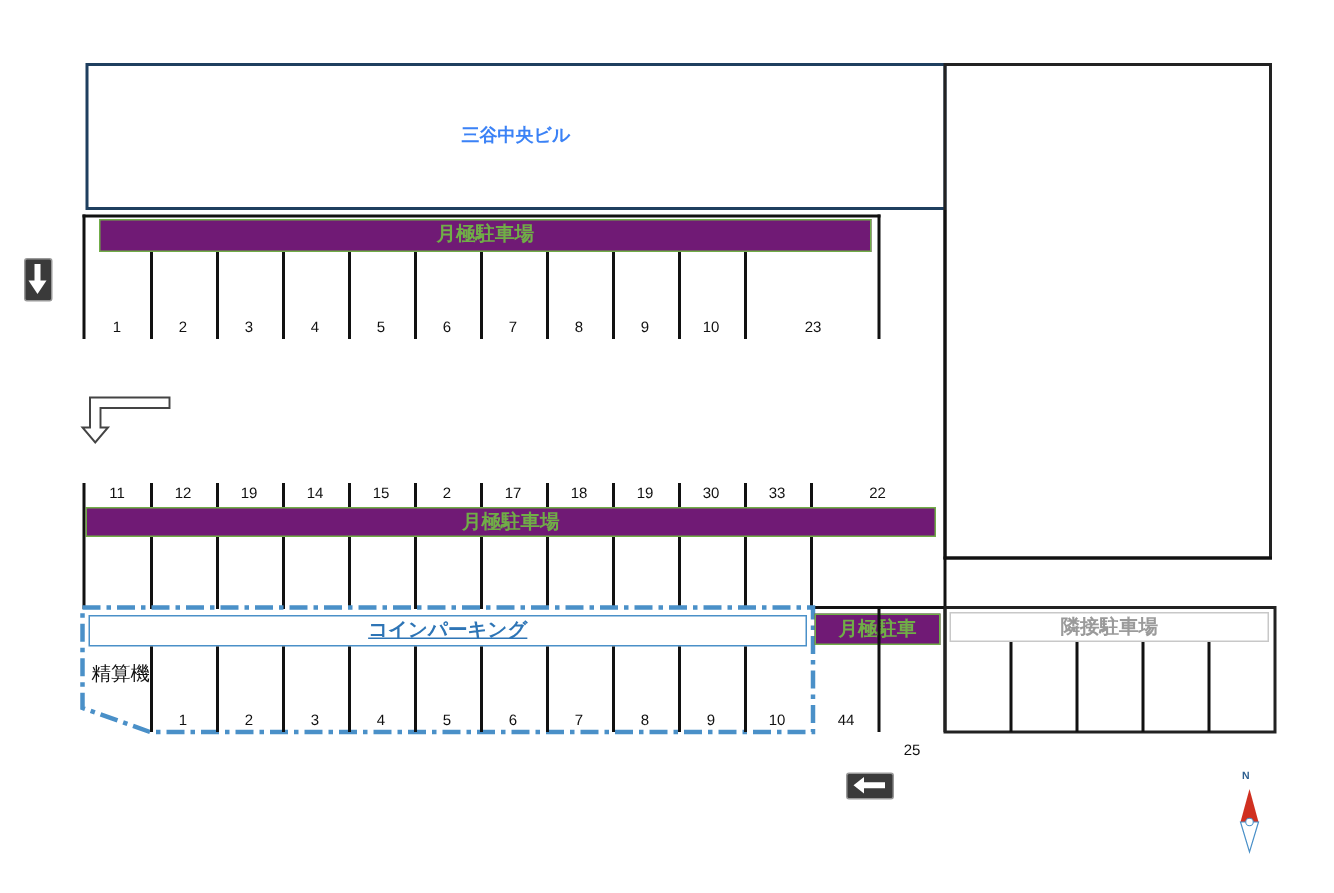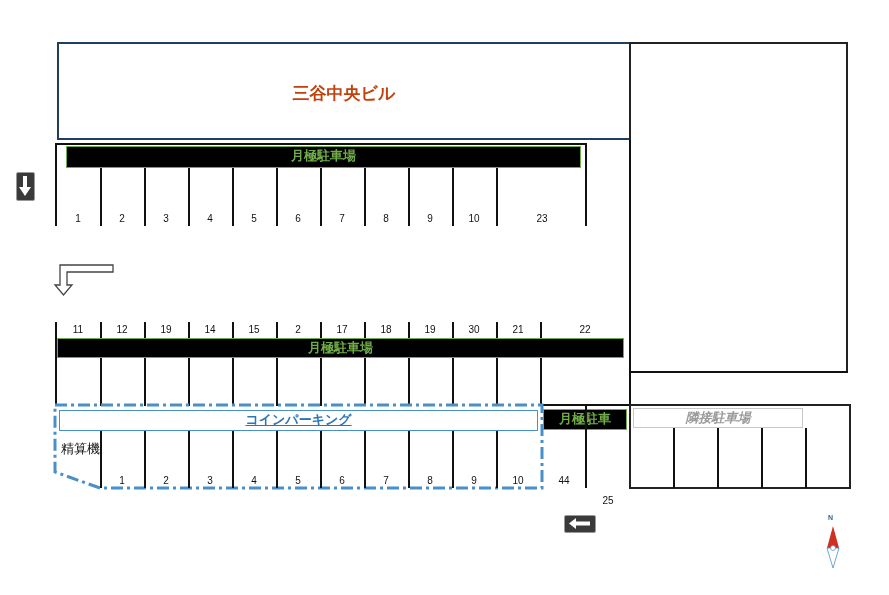--- a/index.html
+++ b/index.html
@@ -1,22 +1,22 @@
 <!DOCTYPE html>
 <html><head>
 <meta charset="utf-8">
 <style>
   html, body { margin:0; padding:0; background:#ffffff; }
   body { width:889px; height:595px; position:relative; overflow:hidden;
          font-family:"Liberation Sans","DejaVu Sans",sans-serif; }
   .abs { position:absolute; box-sizing:border-box; }
   .building { border:2px solid #1f3f5f; background:#fff; }
-  .bldg-title { font-weight:bold; font-size:17px; color:#c2410c; }
+  .bldg-title { font-weight:bold; font-size:12px; color:#3b82f6; }
   .blk { background:#111; }
-  .green-label { border:1.5px solid #70ad47; background:#000000; color:#70ad47;
+  .green-label { border:1.5px solid #70ad47; background:#701a75; color:#70ad47;
                  font-weight:bold; font-size:13px; text-align:center; line-height:18px; }
   .blue-label { border:1.5px solid #4a90c8; background:#fff; color:#2e75b6;
                 font-weight:bold; font-size:13px; text-align:center; line-height:18px; }
   .gray-label { border:1.5px solid #c8c8c8; background:#fff; color:#9a9a9a;
                 font-weight:bold; font-size:13px; text-align:center; line-height:18px; }
   .num { font-size:10px; color:#111; text-align:center; width:30px; }
   .sign { background:#3a3a3a; border:1.5px solid #999; border-radius:2px; }
   .machine { font-size:13px; color:#111; }
 </style>
 </head>
@@ -103,21 +103,21 @@
 <div class="abs num" style="left:63px;top:324px;">11</div>
 <div class="abs num" style="left:107px;top:324px;">12</div>
 <div class="abs num" style="left:151px;top:324px;">19</div>
 <div class="abs num" style="left:195px;top:324px;">14</div>
 <div class="abs num" style="left:239px;top:324px;">15</div>
 <div class="abs num" style="left:283px;top:324px;">2</div>
 <div class="abs num" style="left:327px;top:324px;">17</div>
 <div class="abs num" style="left:371px;top:324px;">18</div>
 <div class="abs num" style="left:415px;top:324px;">19</div>
 <div class="abs num" style="left:459px;top:324px;">30</div>
-<div class="abs num" style="left:503px;top:324px;">21</div>
+<div class="abs num" style="left:503px;top:324px;">33</div>
 <div class="abs num" style="left:570px;top:324px;">22</div>
 
 <div class="abs blk" style="left:541px;top:404px;width:309px;height:2px;"></div>
 
 <div class="abs blk" style="left:629px;top:371px;width:219px;height:2px;"></div>
 
 <div class="abs" style="left:52px;top:402px;width:495px;height:90px;">
   <svg width="495" height="90" viewBox="0 0 495 90">
     <path d="M3,3 L490,3 L490,86 L48,86 L3,70 Z" fill="none" stroke="#4a90c8" stroke-width="3" stroke-dasharray="12,4,3,4"></path>
   </svg>
@@ -147,21 +147,21 @@
 <div class="abs num" style="left:415px;top:475px;">8</div>
 <div class="abs num" style="left:459px;top:475px;">9</div>
 <div class="abs num" style="left:503px;top:475px;">10</div>
 
 <div class="abs green-label" style="left:543px;top:409px;width:84px;height:21px;">月極駐車</div>
 <div class="abs blk" style="left:585px;top:404px;width:2px;height:84px;"></div>
 <div class="abs num" style="left:549px;top:475px;">44</div>
 <div class="abs num" style="left:593px;top:475px;margin-top:20px;">25</div>
 
 <div class="abs" style="left:629px;top:404px;width:222px;height:85px;border:2px solid #222;"></div>
-<div class="abs gray-label" style="left:633px;top:408px;width:170px;height:20px;font-style:italic;">隣接駐車場</div>
+<div class="abs gray-label" style="left:633px;top:408px;width:213px;height:20px;">隣接駐車場</div>
 <div id="adj-dividers">
     <div class="abs blk" style="left: 673px; top: 428px; width: 2px; height: 60px;"></div>
     <div class="abs blk" style="left: 717px; top: 428px; width: 2px; height: 60px;"></div>
     <div class="abs blk" style="left: 761px; top: 428px; width: 2px; height: 60px;"></div>
     <div class="abs blk" style="left: 805px; top: 428px; width: 2px; height: 60px;"></div>
   </div>
 
 <div class="abs sign" style="left:564px;top:515px;width:32px;height:18px;">
   <svg width="29" height="15" viewBox="0 0 29 15" style="position:absolute;left:0;top:0;">
     <polygon points="4,7.5 11,2 11,5.5 25,5.5 25,9.5 11,9.5 11,13" fill="#fff"></polygon>

